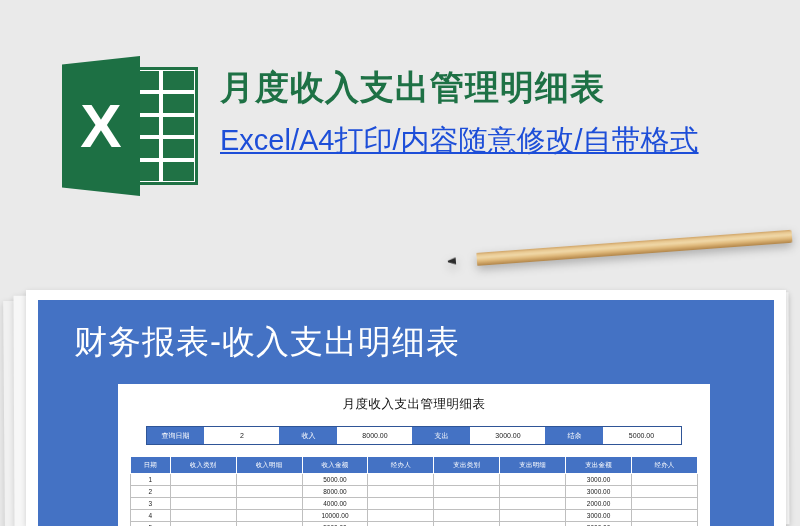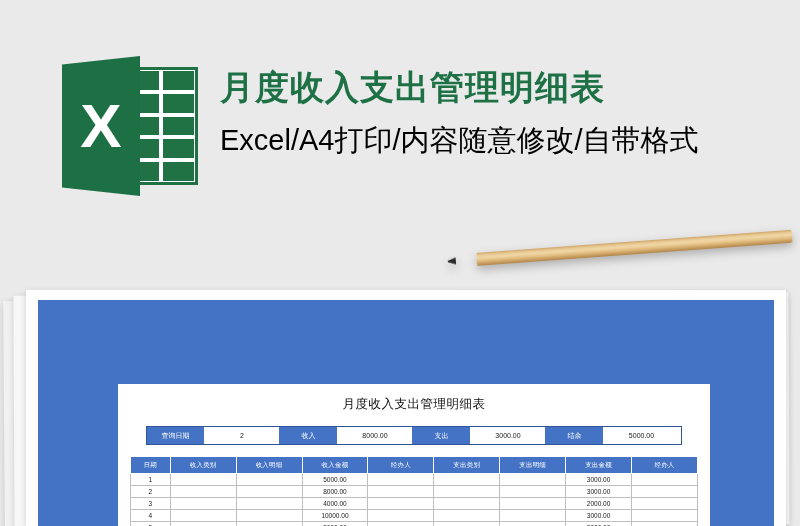--- a/index.html
+++ b/index.html
@@ -97,25 +97,26 @@
   }
   #banner-title {
     color: #1e7145;
     font-size: 34px;
     font-weight: bold;
     letter-spacing: 1px;
     line-height: 1.25;
     white-space: nowrap;
   }
   #banner-subtitle {
-    color: #000000;
+    color: #1d4ed8;
     font-size: 29px;
     line-height: 1.35;
     margin-top: 12px;
     white-space: nowrap;
+    text-decoration: underline;
   }
 
   
   #pencil-wrap {
     position: absolute;
     left: 448px;
     top: 250px;
     width: 345px;
     height: 26px;
     transform: rotate(-4.2deg);
@@ -330,20 +331,21 @@
   <div id="pencil-cone"></div>
   <div id="pencil-body"></div>
 </div>
 
 <div class="sheet" id="sheet-back2"></div>
 <div class="sheet" id="sheet-back1"></div>
 
 <div class="sheet" id="sheet-front">
   <div id="blue-page">
 
+    <div id="doc-title">财务报表-收入支出明细表</div>
 
     <div id="sheet-panel">
 
       <div id="panel-title">月度收入支出管理明细表</div>
 
       <div id="summary-bar">
         <div class="sum-label">查询日期</div>
         <div class="sum-value">2</div>
         <div class="sum-label">收入</div>
         <div class="sum-value">8000.00</div>

